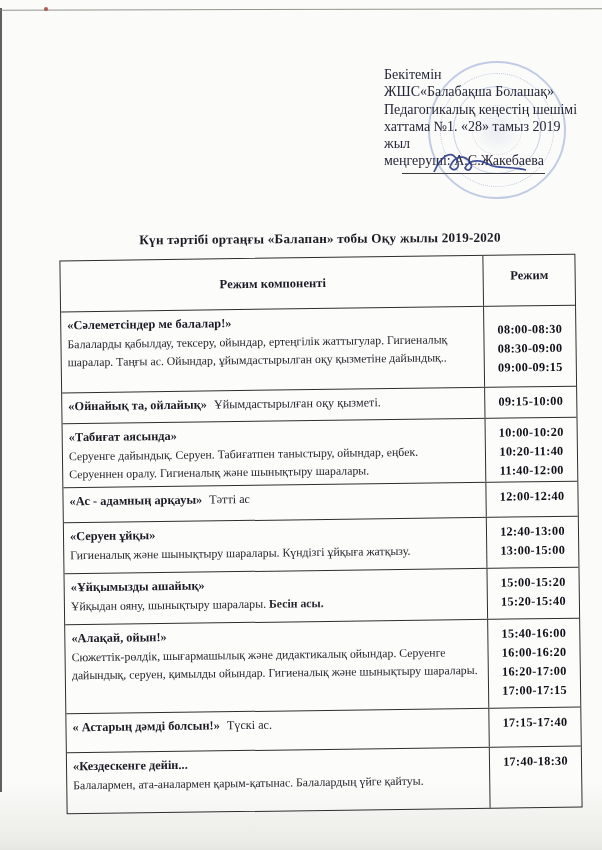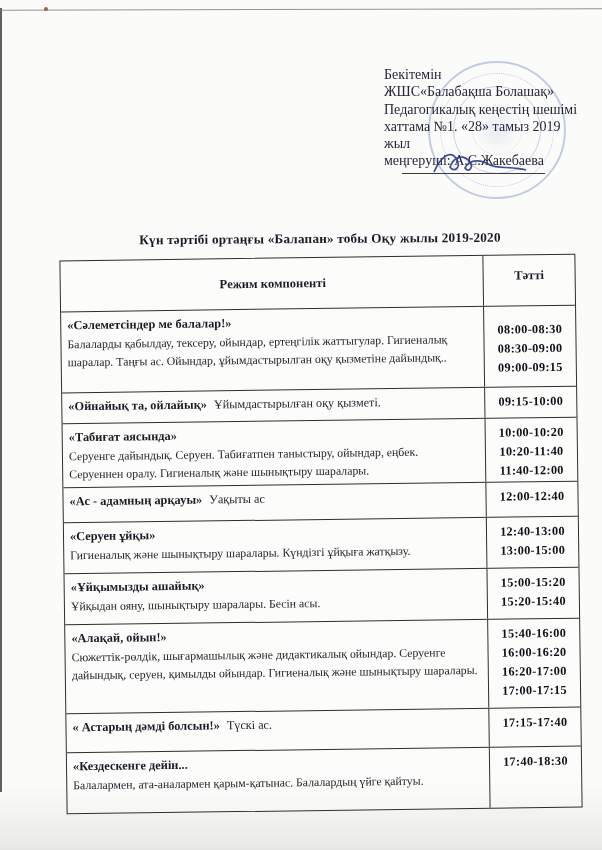--- a/index.html
+++ b/index.html
@@ -50,21 +50,21 @@
   .cell.left{flex:1;padding:3px 4px 3px 6px;}
   .cell.right{width:92px;border-left:1.6px solid #2e2e2e;text-align:center;padding-top:5px;}
   .hrow{min-height:50px;}
   .hrow .cell.left{display:flex;align-items:center;justify-content:center;}
   .hrow .cell.right{padding-top:10px;}
   .col-head{font-weight:bold;font-size:12.6px;color:#1b1b26;}
   .hd{font-weight:bold;font-size:12.4px;line-height:17px;color:#1b1b26;}
   .inl{font-weight:normal;font-size:12.2px;}
   .inl:not(:empty){margin-left:7px;}
   .desc{font-size:11.8px;line-height:16px;color:#26262e;white-space:pre-line;}
-  .desc.bold{font-weight:normal;}
+  .desc.bold{font-weight:bold;}
   .times{font-weight:bold;font-size:12.3px;line-height:19px;letter-spacing:.3px;color:#10101a;white-space:pre-line;}
   .r0{min-height:80px;} .r0 .cell.right{padding-top:14px;}
   .r1{min-height:30px;}
   .r2{min-height:63px;}
   .r3{min-height:34px;}
   .r4{min-height:50px;}
   .r5{min-height:50px;}
   .r6{min-height:88px;}
   .r7{min-height:38px;}
   .r8{min-height:60px;}
@@ -98,21 +98,21 @@
 
 <div class="doc-title">Күн тәртібі  ортаңғы «Балапан» тобы  Оқу жылы 2019-2020</div>
 
 <div class="sheet-table">
 
   <div class="row hrow">
     <div class="cell left">
       <span class="col-head">Режим компоненті</span>
     </div>
     <div class="cell right">
-      <span class="col-head">Тәтті</span>
+      <span class="col-head">Режим</span>
     </div>
   </div>
 
   <div class="row r0">
     <div class="cell left">
       <div><span class="hd">«Сәлеметсіндер ме балалар!»</span><span class="inl"></span></div>
       <div><span class="desc">Балаларды қабылдау, тексеру, ойындар, ертеңгілік жаттыгулар. Гигиеналық
 шаралар. Таңғы ас. Ойындар, ұйымдастырылган оқу қызметіне дайындық..</span><span class="desc bold"></span></div>
     </div>
     <div class="cell right">
@@ -140,21 +140,21 @@
     </div>
     <div class="cell right">
       <div class="times">10:00-10:20
 10:20-11:40
 11:40-12:00</div>
     </div>
   </div>
 
   <div class="row r3">
     <div class="cell left">
-      <div><span class="hd">«Ас -  адамның арқауы»</span><span class="inl">Уақыты ас</span></div>
+      <div><span class="hd">«Ас -  адамның арқауы»</span><span class="inl">Тәтті ас</span></div>
       <div><span class="desc"></span><span class="desc bold"></span></div>
     </div>
     <div class="cell right">
       <div class="times">12:00-12:40</div>
     </div>
   </div>
 
   <div class="row r4">
     <div class="cell left">
       <div><span class="hd">«Серуен ұйқы»</span><span class="inl"></span></div>

